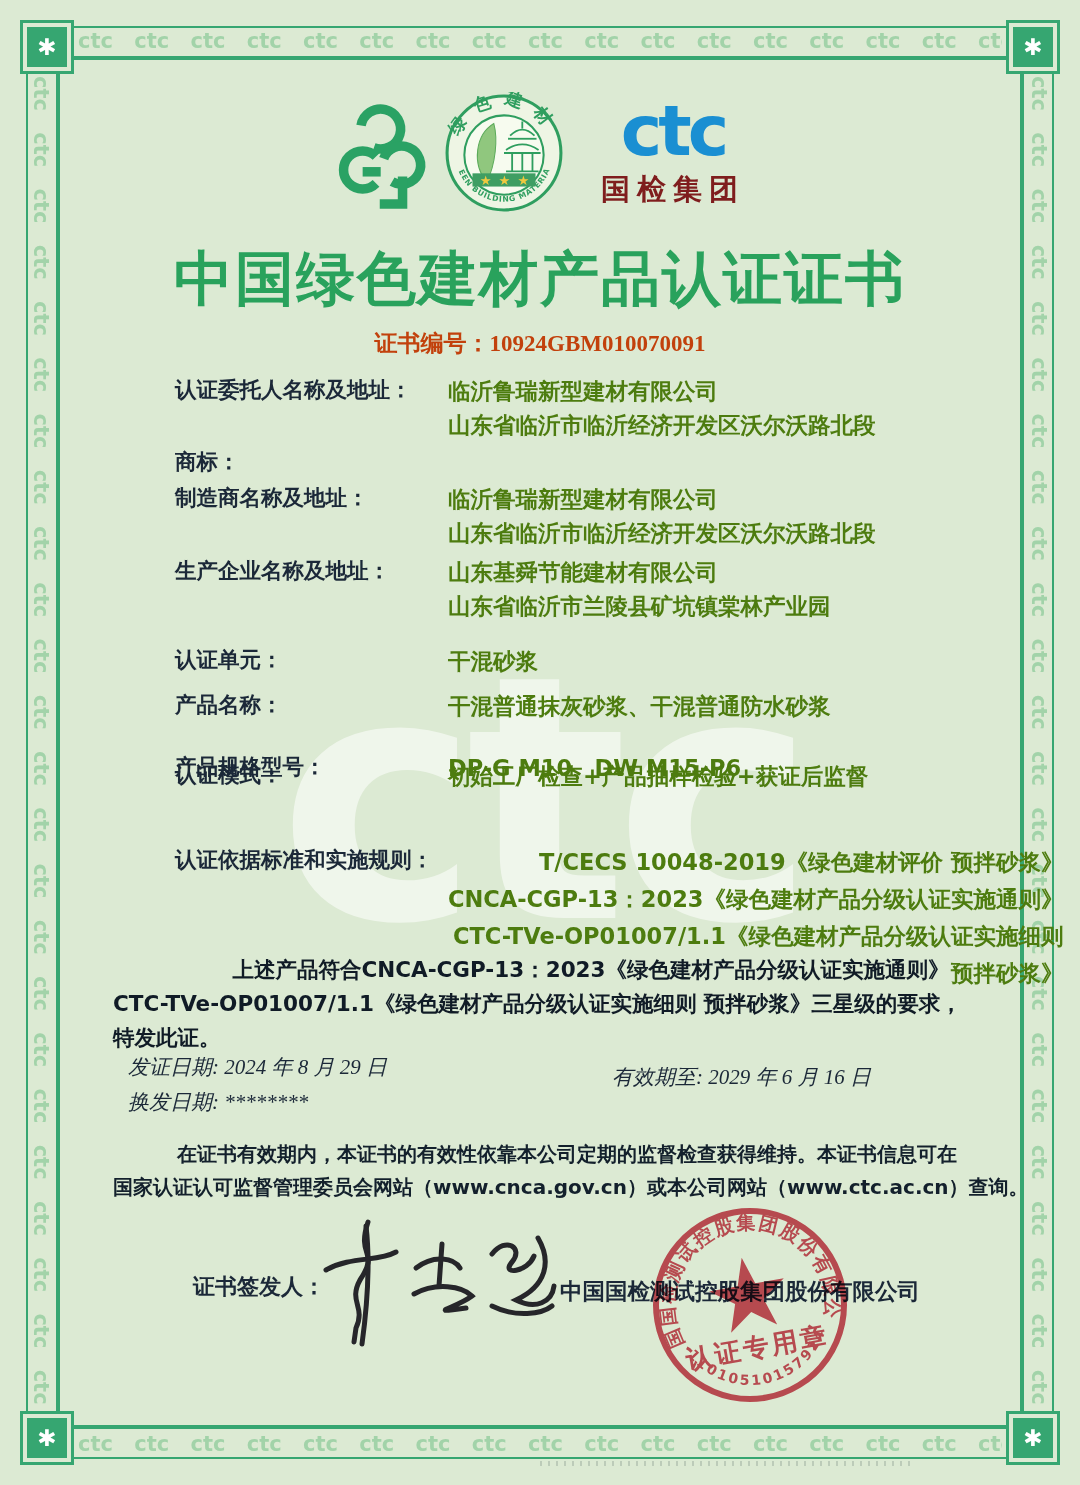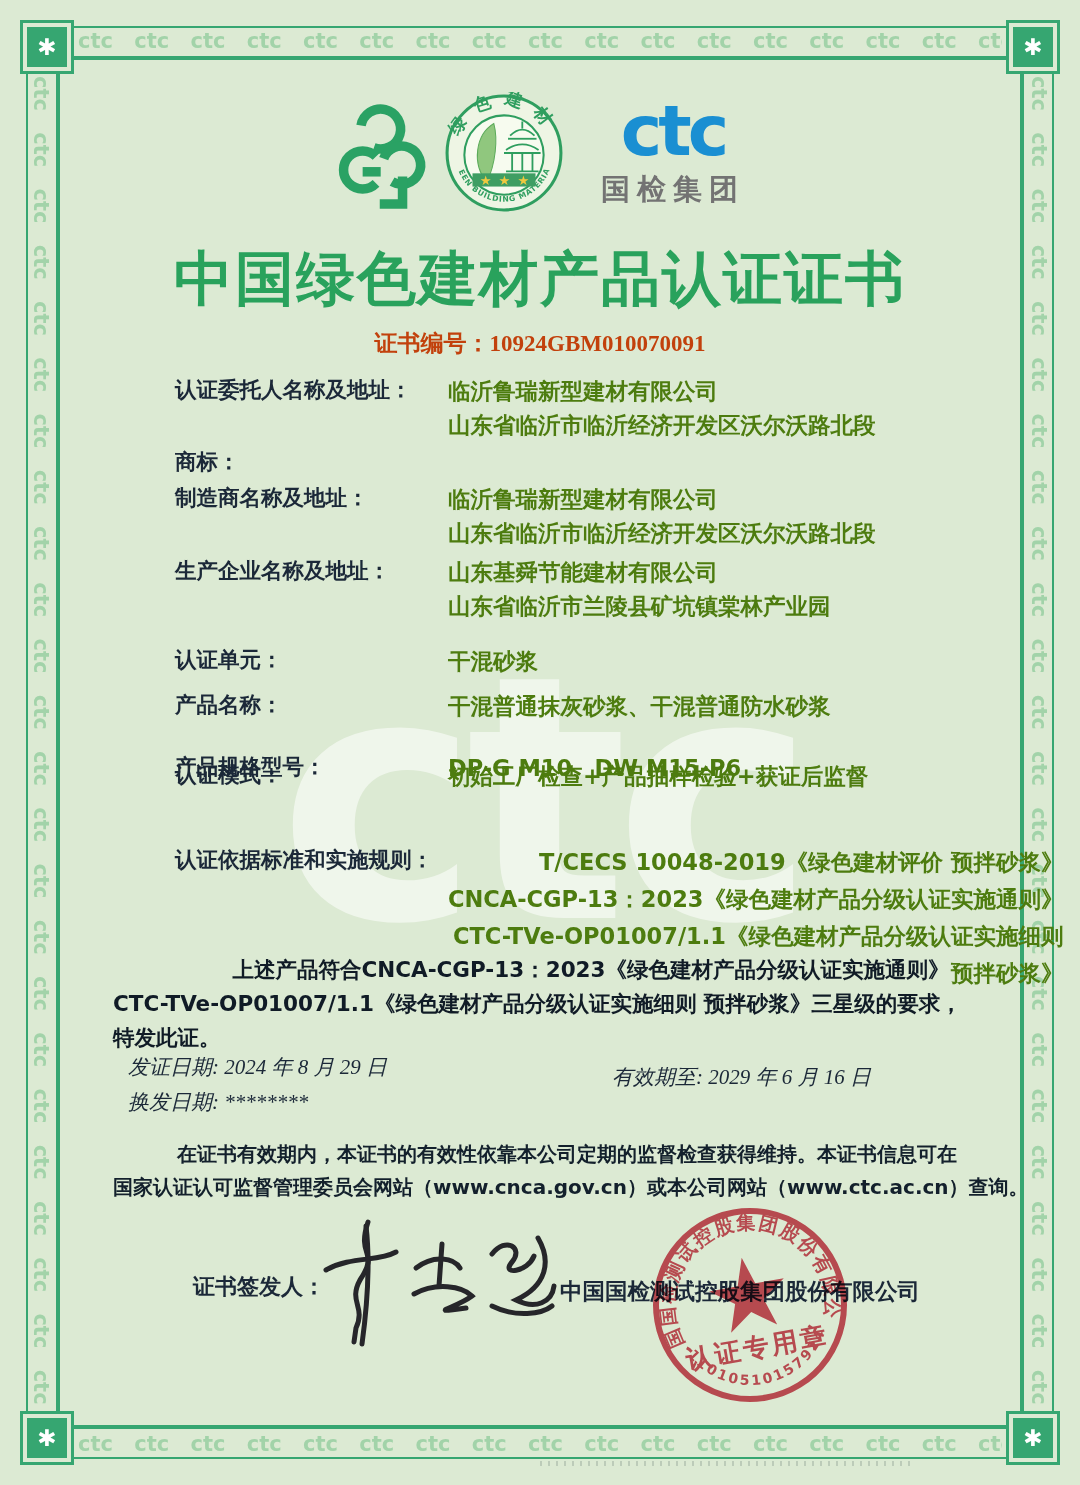--- a/index.html
+++ b/index.html
@@ -42,21 +42,21 @@
   
   .gp-logo{position:absolute; left:337px; top:96px;}
   .badge{position:absolute; left:443px; top:92px;}
   .ctc-logo{position:absolute; left:588px; top:100px; width:170px; text-align:center;}
   .ctc-word{
     font-family:"DejaVu Sans", sans-serif; font-weight:bold;
     font-size:70px; line-height:62px; letter-spacing:-4px; color:#1a8fd2;
   }
   .ctc-sub{
     font-family:"DejaVu Sans", sans-serif; font-weight:bold;
-    font-size:29px; letter-spacing:7px; color:#737373; margin-top:8px; white-space:nowrap;
+    font-size:29px; letter-spacing:7px; color:#7f1d1d; margin-top:8px; white-space:nowrap;
   }
   
   .title{
     position:absolute; left:0; right:0; top:240px; text-align:center;
     font-size:59px; font-weight:bold; color:#29a25c; letter-spacing:2px; white-space:nowrap;
   }
   .certno{
     position:absolute; left:0; right:0; top:328px; text-align:center;
     font-size:23px; font-weight:bold; color:#c2410c; white-space:nowrap;
   }

